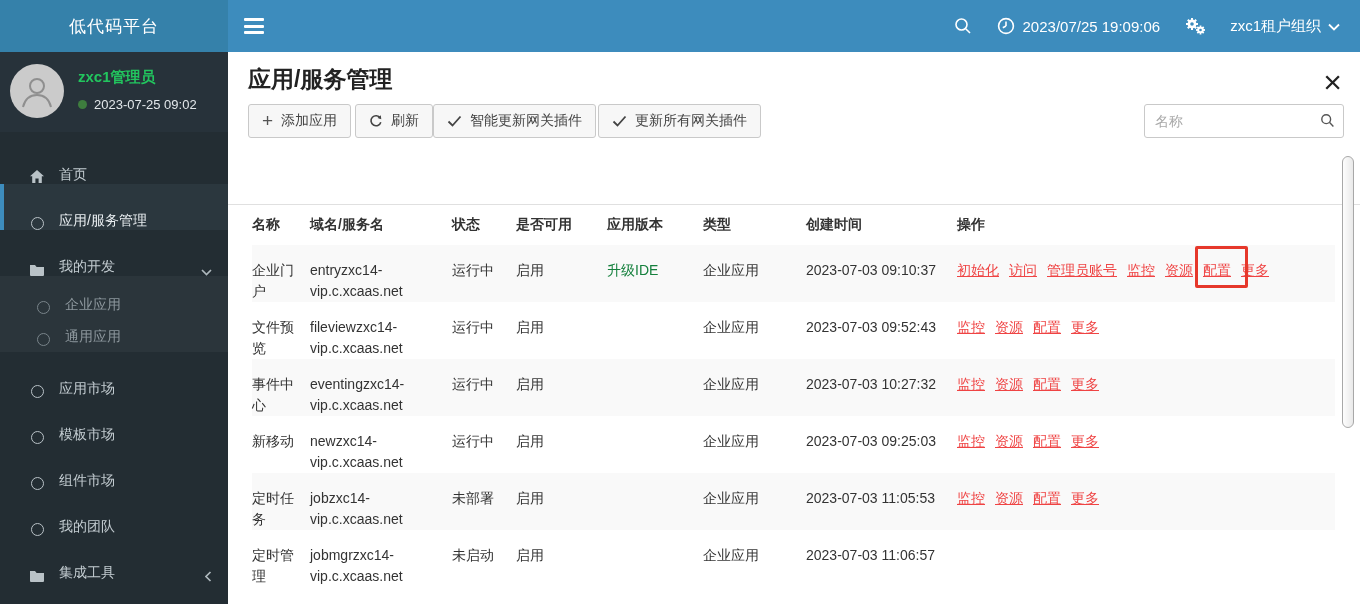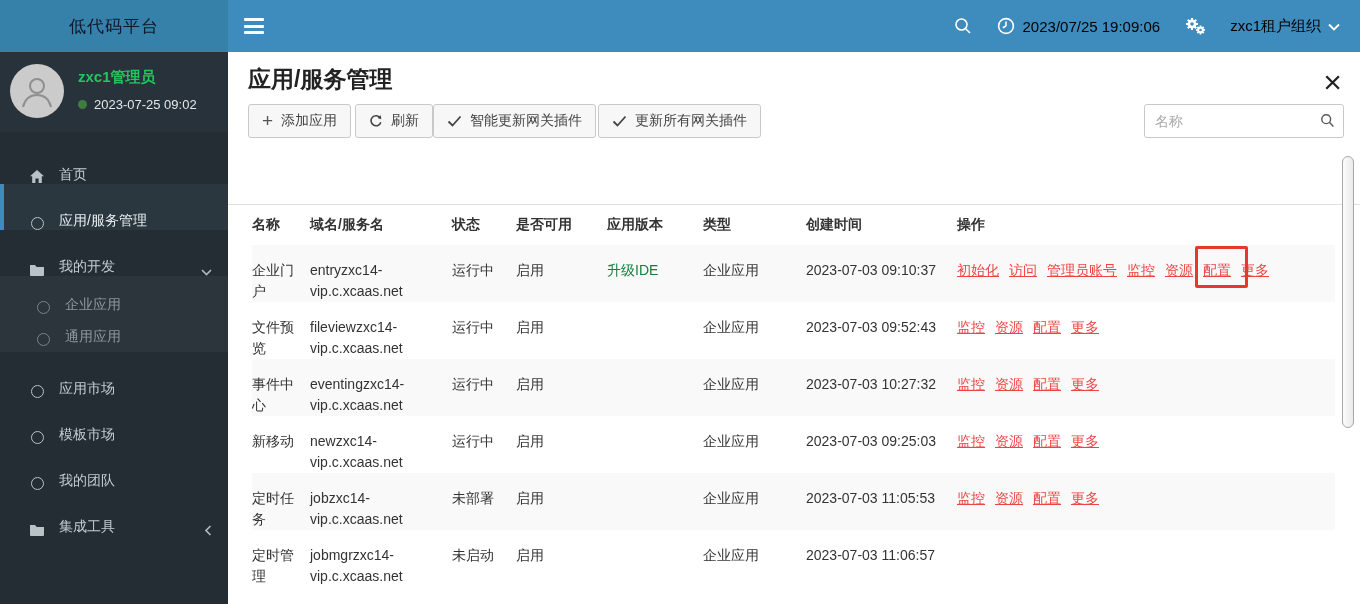--- a/index.html
+++ b/index.html
@@ -1,24 +1,24 @@
 <!DOCTYPE html>
 <html><head>
 <meta charset="utf-8">
 <style>
   html,body{margin:0;padding:0;background:#fff;font-family:"Liberation Sans","DejaVu Sans",sans-serif;}
   .app{position:relative;width:1360px;height:604px;overflow:hidden;background:#fff;}
 
   
   .topbar{position:absolute;left:0;top:0;right:0;height:52px;background:#3d8cbd;display:flex;align-items:center;}
   .logo-seg{width:228px;height:52px;background:#3581aa;display:flex;align-items:center;justify-content:center;flex:0 0 228px;}
-  .logo-seg span{color:#0f172a;font-size:17px;letter-spacing:1px;}
+  .logo-seg span{color:#ffffff;font-size:17px;letter-spacing:1px;}
   .hamburger{margin-left:16px;width:20px;height:16px;display:flex;flex-direction:column;justify-content:space-between;cursor:pointer;}
   .hamburger i{display:block;height:3px;background:#fff;border-radius:1px;}
-  .topbar-right{margin-left:auto;display:flex;align-items:center;gap:24px;padding-right:20px;color:#000000;}
+  .topbar-right{margin-left:auto;display:flex;align-items:center;gap:24px;padding-right:20px;color:#ffffff;}
   .tb-icon{display:flex;align-items:center;cursor:pointer;}
   .tb-time{display:flex;align-items:center;gap:8px;font-size:15px;}
   .tenant{display:flex;align-items:flex-start;gap:7px;font-size:15px;cursor:pointer;}
 
   
   .sidebar{position:absolute;left:0;top:52px;bottom:0;width:228px;background:#232d33;color:#c3ccd1;}
   .user-panel{padding:12px 14px 14px 10px;background:#27323a;display:flex;align-items:flex-start;gap:14px;}
   .avatar{width:54px;height:54px;border-radius:50%;background:#cbcbcb;display:flex;align-items:center;justify-content:center;flex:0 0 54px;}
   .user-meta{padding-top:4px;}
   .user-name{color:#22c55e;font-size:15px;font-weight:bold;margin-bottom:10px;}
@@ -189,20 +189,26 @@
           <span class="icon">
             <span class="circle-glyph"></span>
           </span>
           <span>应用市场</span>
         </div>
         <div class="nav-item">
           <span class="icon">
             <span class="circle-glyph"></span>
           </span>
           <span>模板市场</span>
+        </div>
+        <div class="nav-item">
+          <span class="icon">
+            <span class="circle-glyph"></span>
+          </span>
+          <span>组件市场</span>
         </div>
         <div class="nav-item">
           <span class="icon">
             <span class="circle-glyph"></span>
           </span>
           <span>我的团队</span>
         </div>
         <div class="nav-item">
           <span class="icon">
             <svg width="16" height="13" viewBox="0 0 16 13">

